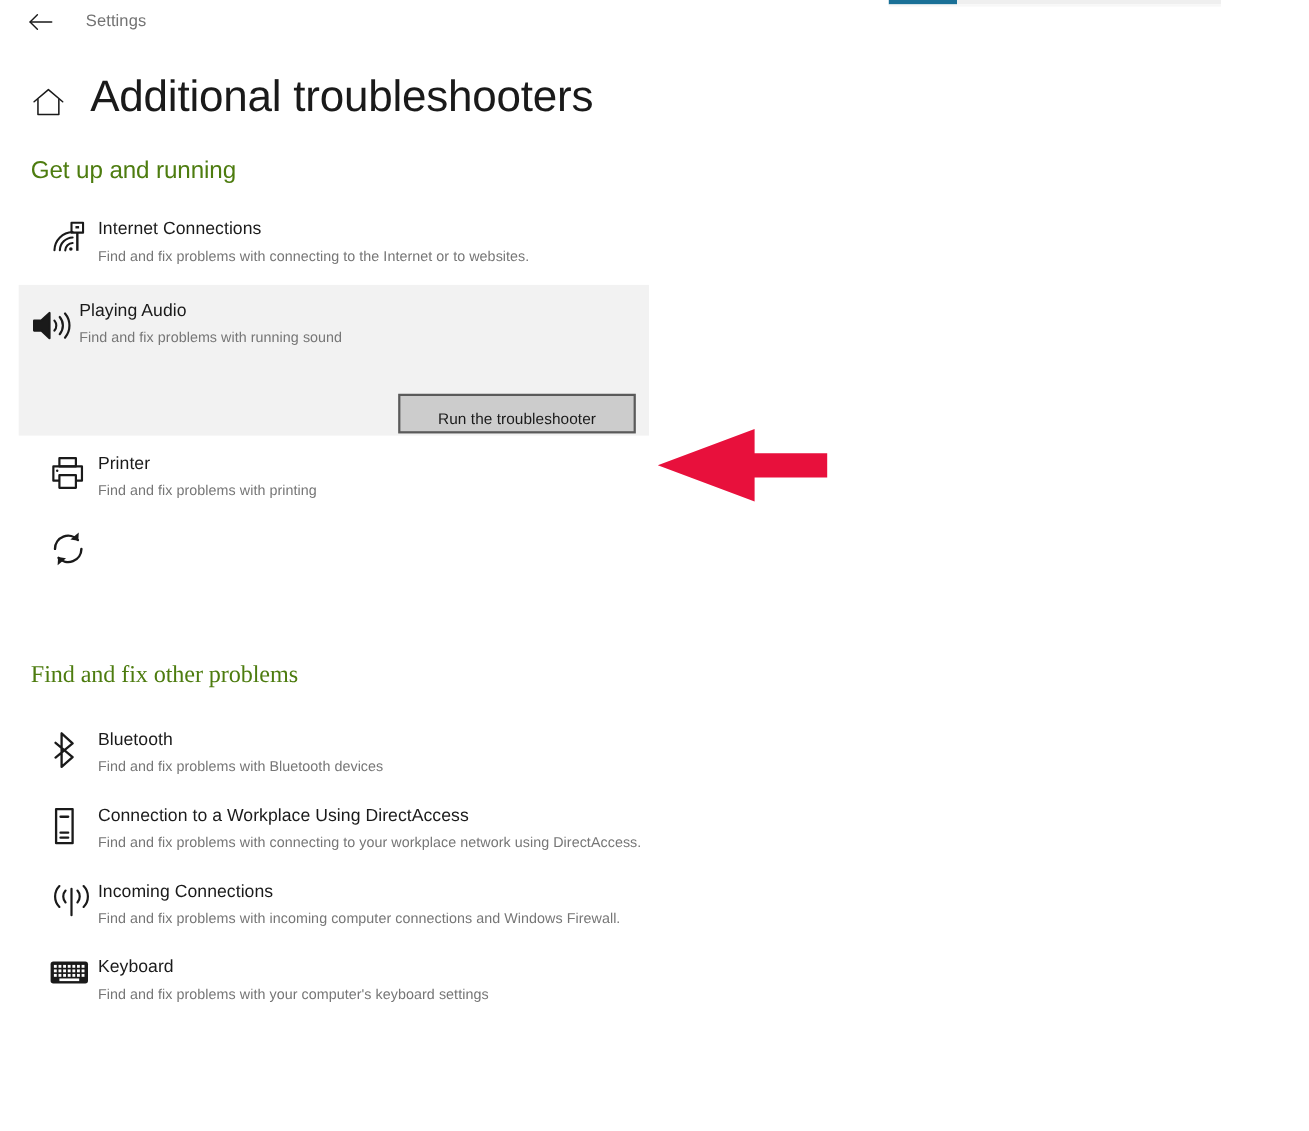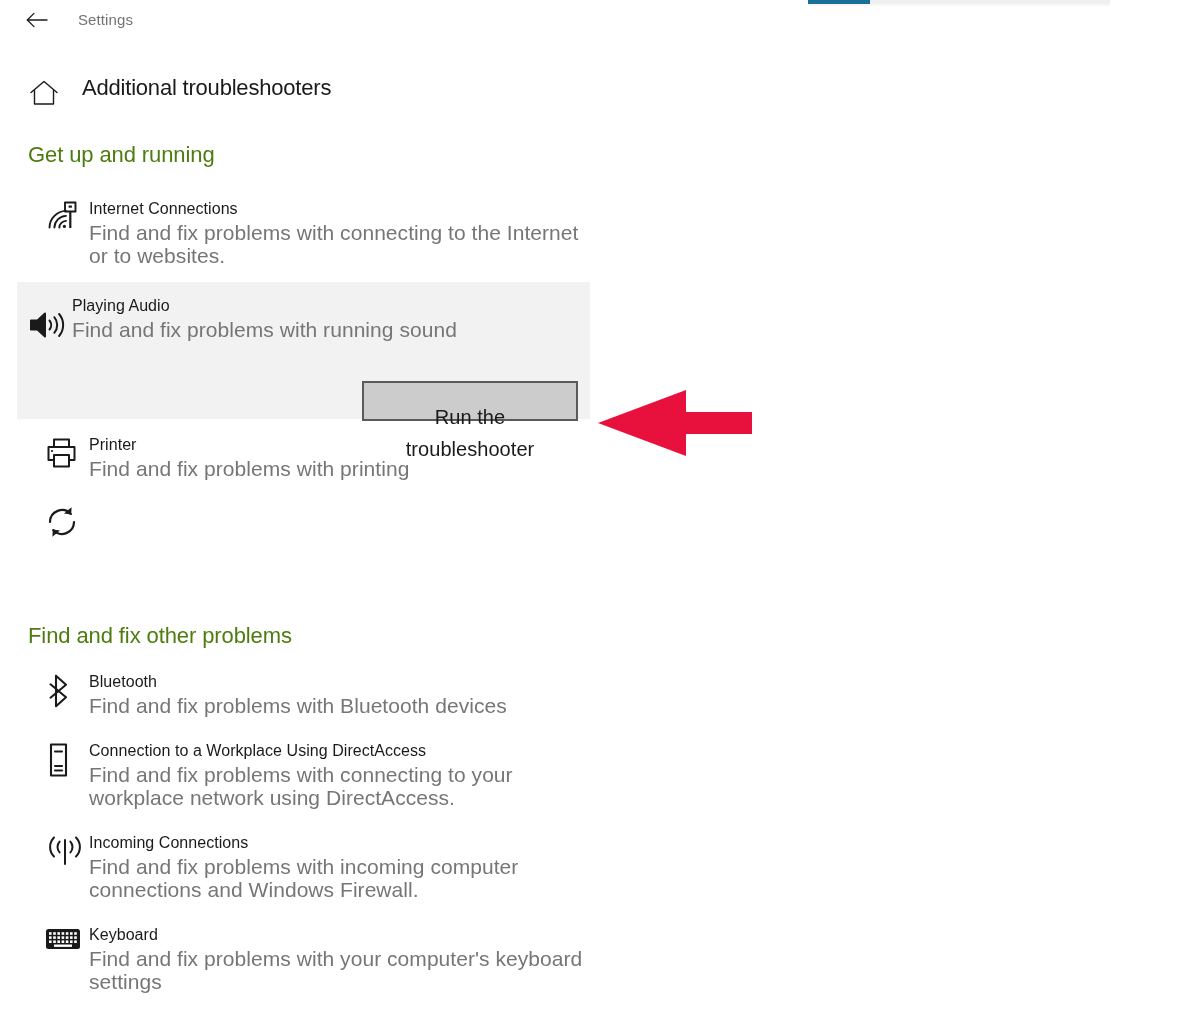--- a/index.html
+++ b/index.html
@@ -84,21 +84,21 @@
     position: absolute;
     left: 28px;
     top: 16px;
     width: 32px;
     height: 30px;
   }
   .page-title {
     position: absolute;
     left: 82px;
     top: 0px;
-    font-size: 22px;
+    font-size: 40px;
     line-height: 52px;
     font-weight: 400;
     color: #1a1a1a;
     letter-spacing: -0.2px;
     white-space: nowrap;
   }
 
   
   .content {
     position: absolute;
@@ -108,21 +108,21 @@
   }
   .section-heading {
     font-size: 22px;
     line-height: 30px;
     font-weight: 400;
     color: #4d7c0f;
     margin: 0 0 20px 28px;
     letter-spacing: -0.1px;
   }
   .section-2 { margin-top: 74px; }
-  .section-2 .section-heading { margin-bottom: 12px; }
+  .section-2 .section-heading { margin-bottom: 26px; font-family: Liberation Serif, serif; }
 
   .ts-list { position: relative; }
 
   .ts-item {
     position: relative;
     display: flex;
     align-items: flex-start;
     padding: 8px 0 8px 0;
     margin: 0 0 7px 17px;
     background: transparent;
@@ -142,59 +142,59 @@
     max-width: 500px;
   }
   .ts-title {
     font-size: 16px;
     line-height: 22px;
     color: #1a1a1a;
     margin-bottom: 1px;
     letter-spacing: 0.05px;
   }
   .ts-desc {
-    font-size: 21px;
+    font-size: 13px;
     line-height: 23px;
     color: #767676;
     letter-spacing: 0.05px;
   }
 
   
   .ts-item.selected {
     background: #f2f2f2;
     padding: 13px 0 0 0;
     margin-left: 17px;
     margin-right: 0;
     width: 573px;
     height: 137px;
     box-sizing: border-box;
     display: block;
   }
   .ts-item.selected .row {
     display: flex;
-    align-items: flex-end;
+    align-items: center;
   }
   .ts-item.selected .icon-wrap { margin-left: 11px; }
   .ts-item.selected .texts { max-width: 470px; }
 
   .run-btn {
     position: absolute;
     left: 345px;
     top: 99px;
     width: 216px;
     height: 36px;
     background: #cccccc;
     border: 2px solid #5a5a5a;
     box-sizing: border-box;
     font-family: "Liberation Sans", sans-serif;
-    font-size: 20px;
+    font-size: 14px;
     line-height: 32px;
     color: #1a1a1a;
     text-align: center;
-    padding: 18px;
+    padding: 4px;
     cursor: default;
     letter-spacing: 0.05px;
   }
 
   
   .red-arrow {
     position: absolute;
     left: 594px;
     top: 384px;
     width: 162px;

